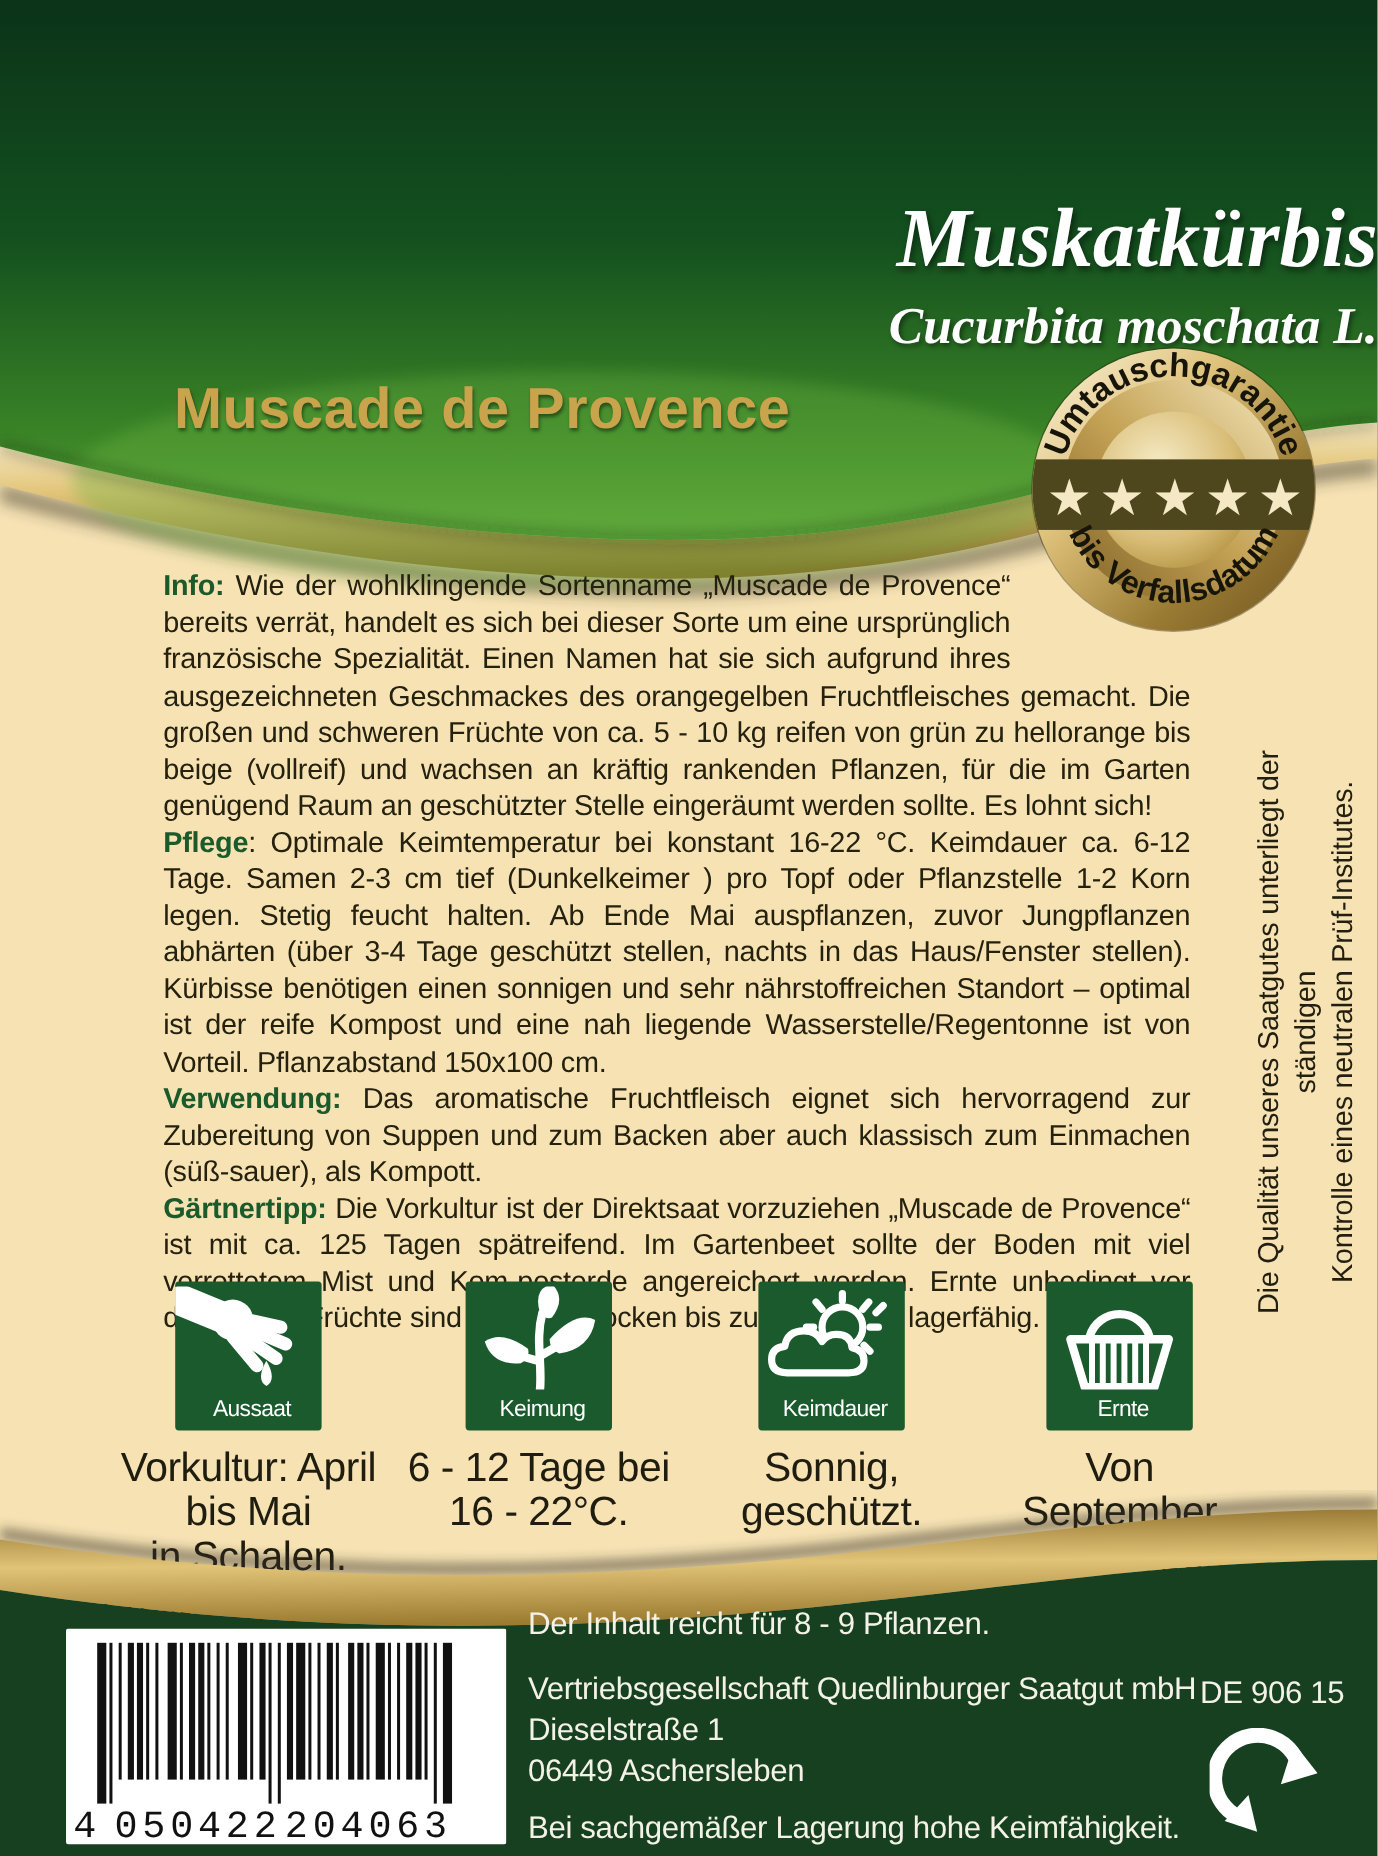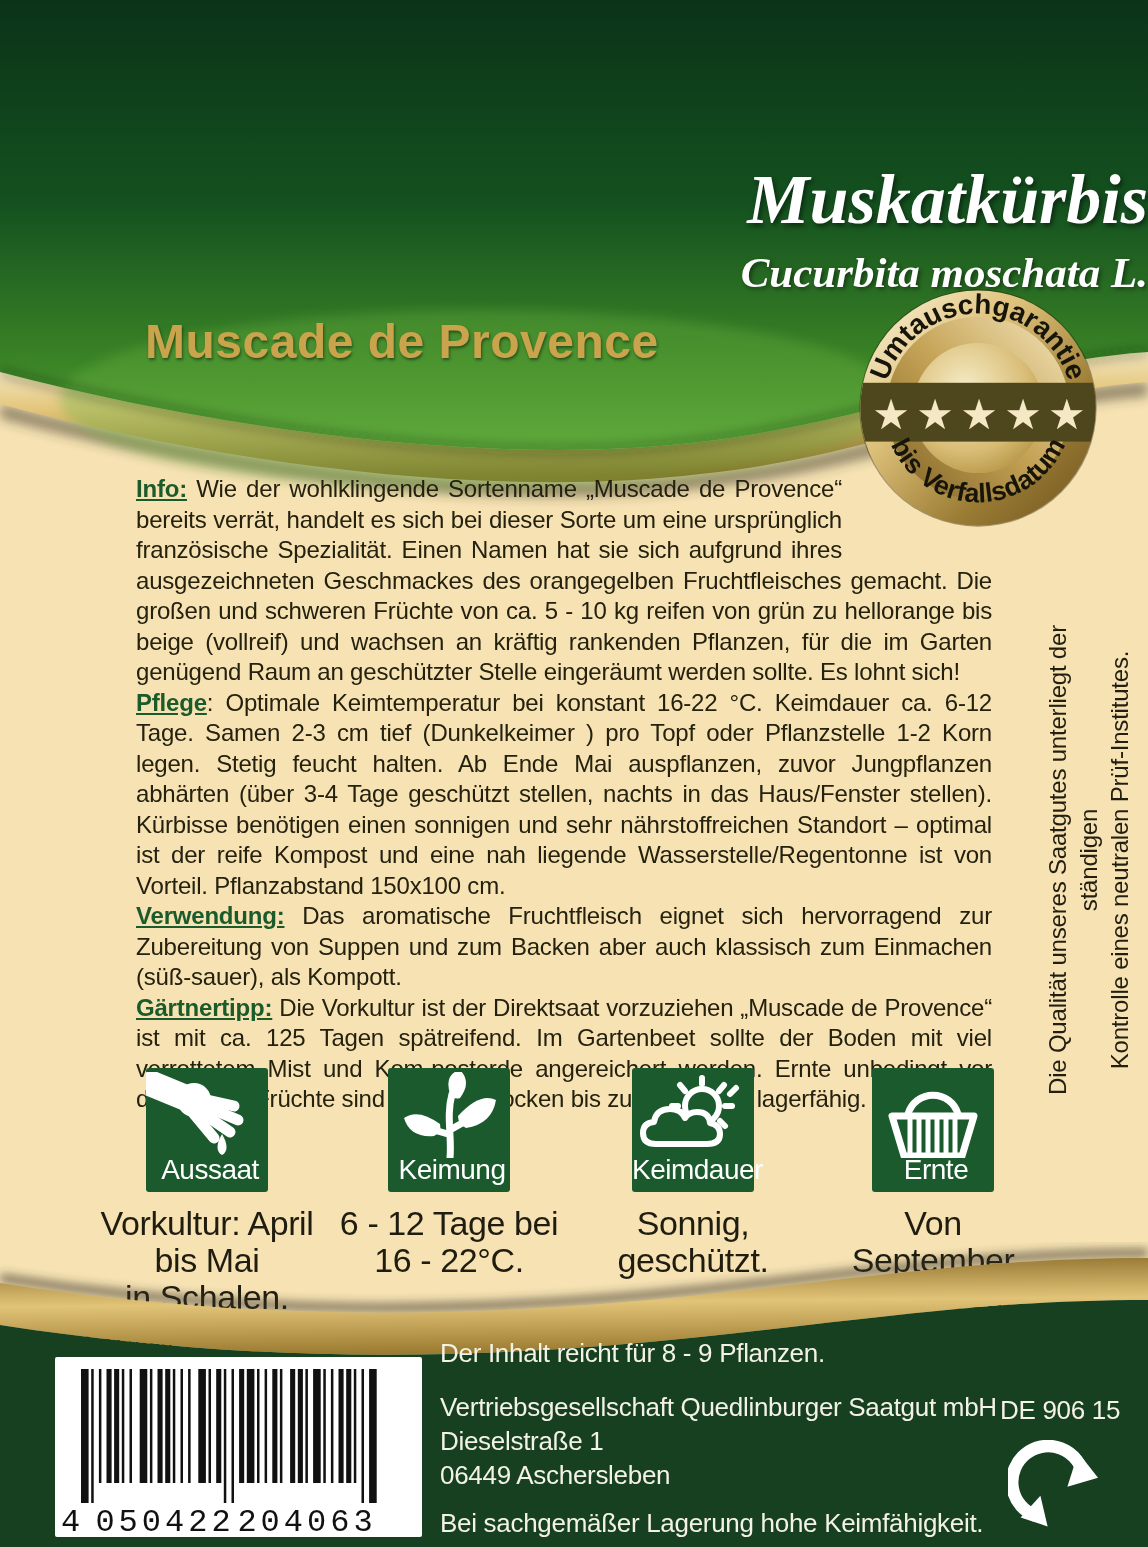--- a/index.html
+++ b/index.html
@@ -30,39 +30,39 @@
   .badge { position:absolute; top:282px; left:852px; }
 
   
   .body-text {
     position:absolute; top:474px; left:136px; width:856px;
     font-size:24px; line-height:30.5px; letter-spacing:-0.2px;
     color:#24210f; text-align:justify;
   }
   .badge-spacer { float:right; width:150px; height:62px; }
   .body-text p { margin:0; }
-  .sec-label { font-weight:bold; color:#1b5a2b;text-decoration:underline; }
+  .sec-label { font-weight:bold; color:#1b5a2b; }
 
   
   .quality-note {
     position:absolute; left:807px; top:815px; width:560px; height:90px;
     transform:rotate(-90deg);
     text-align:center; font-size:24px; line-height:31px; color:#221f10;
     letter-spacing:-0.2px;
   }
 
   
   .picto {
     position:absolute; top:1068px; width:122px; height:124px;
     background:#1a5a2d; border-radius:3px;
   }
   .picto .icn { position:absolute; top:4px; left:0; width:122px; height:86px; }
   .picto .plabel {
     position:absolute; bottom:6px; left:0; width:128px; text-align:center;
-    color:#fff; font-size:28px; letter-spacing:-0.5px;
+    color:#fff; font-size:19px; letter-spacing:-0.5px;
   }
   .caption {
     position:absolute; top:1205px; text-align:center;
     font-size:34px; line-height:37px; color:#1f1c10; letter-spacing:-0.4px;
     white-space:pre-line;
   }
 
   
   .footer-svg { position:absolute; top:1240px; left:0; }
   .barcode { position:absolute; top:1357px; left:55px; }

